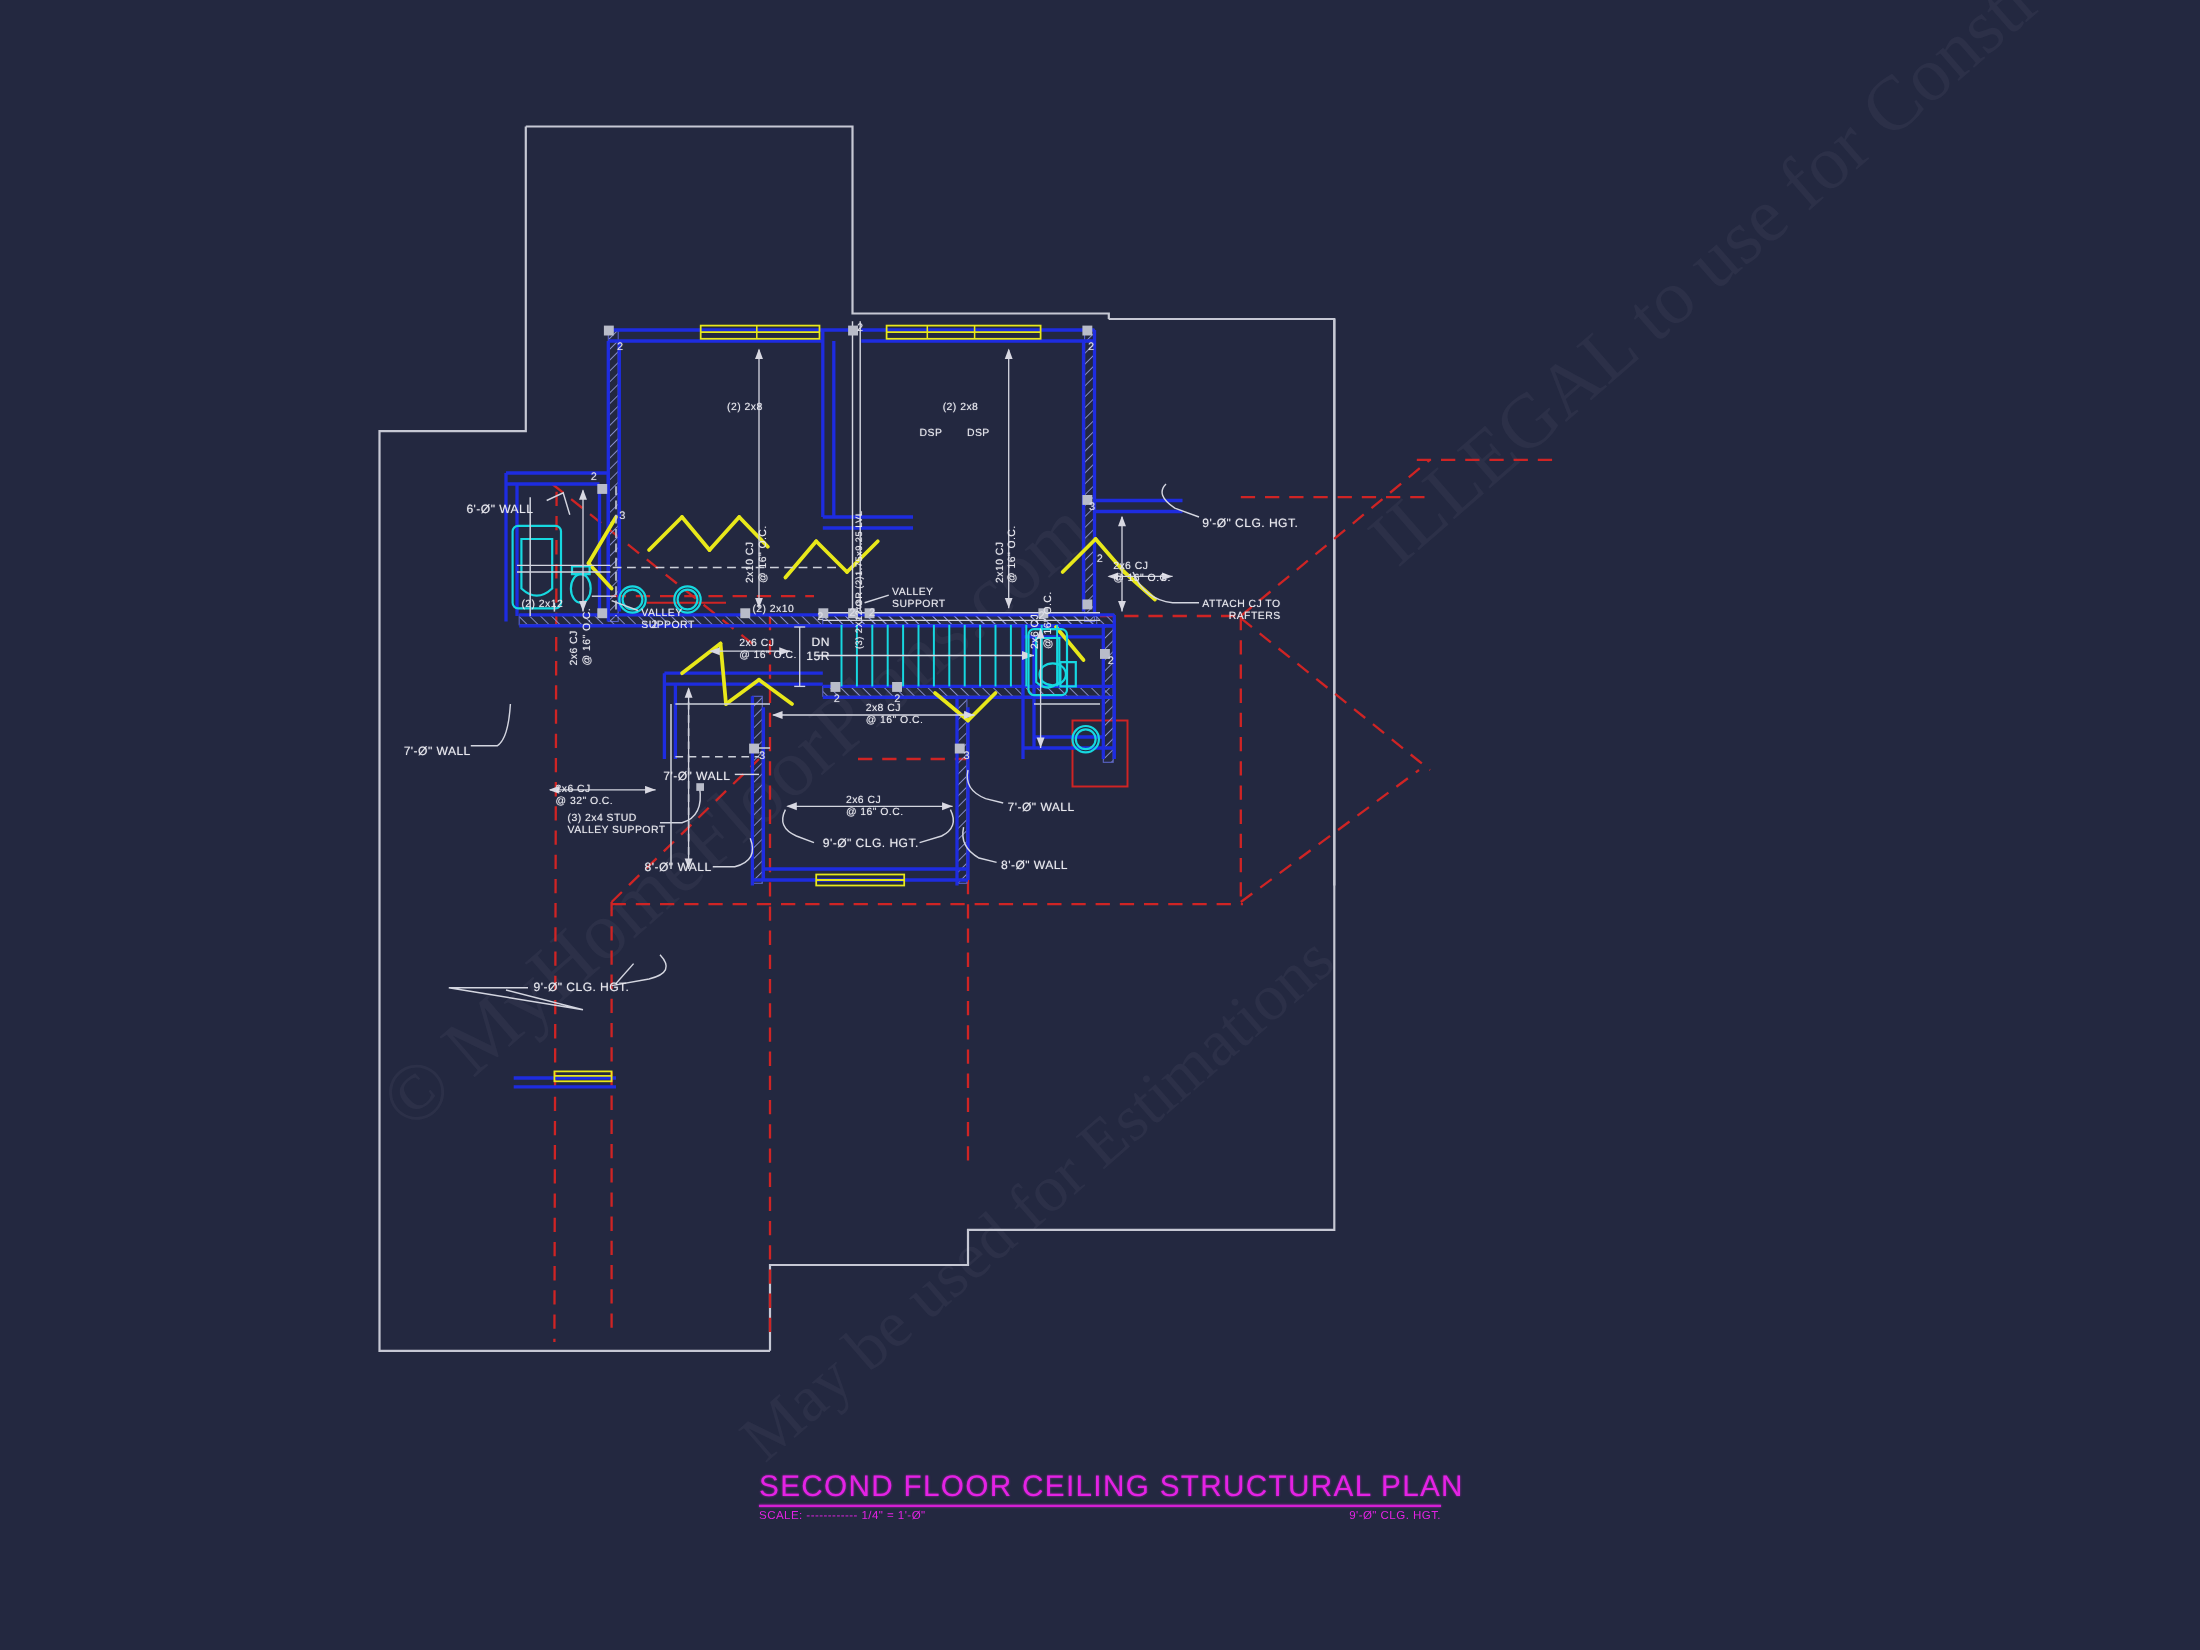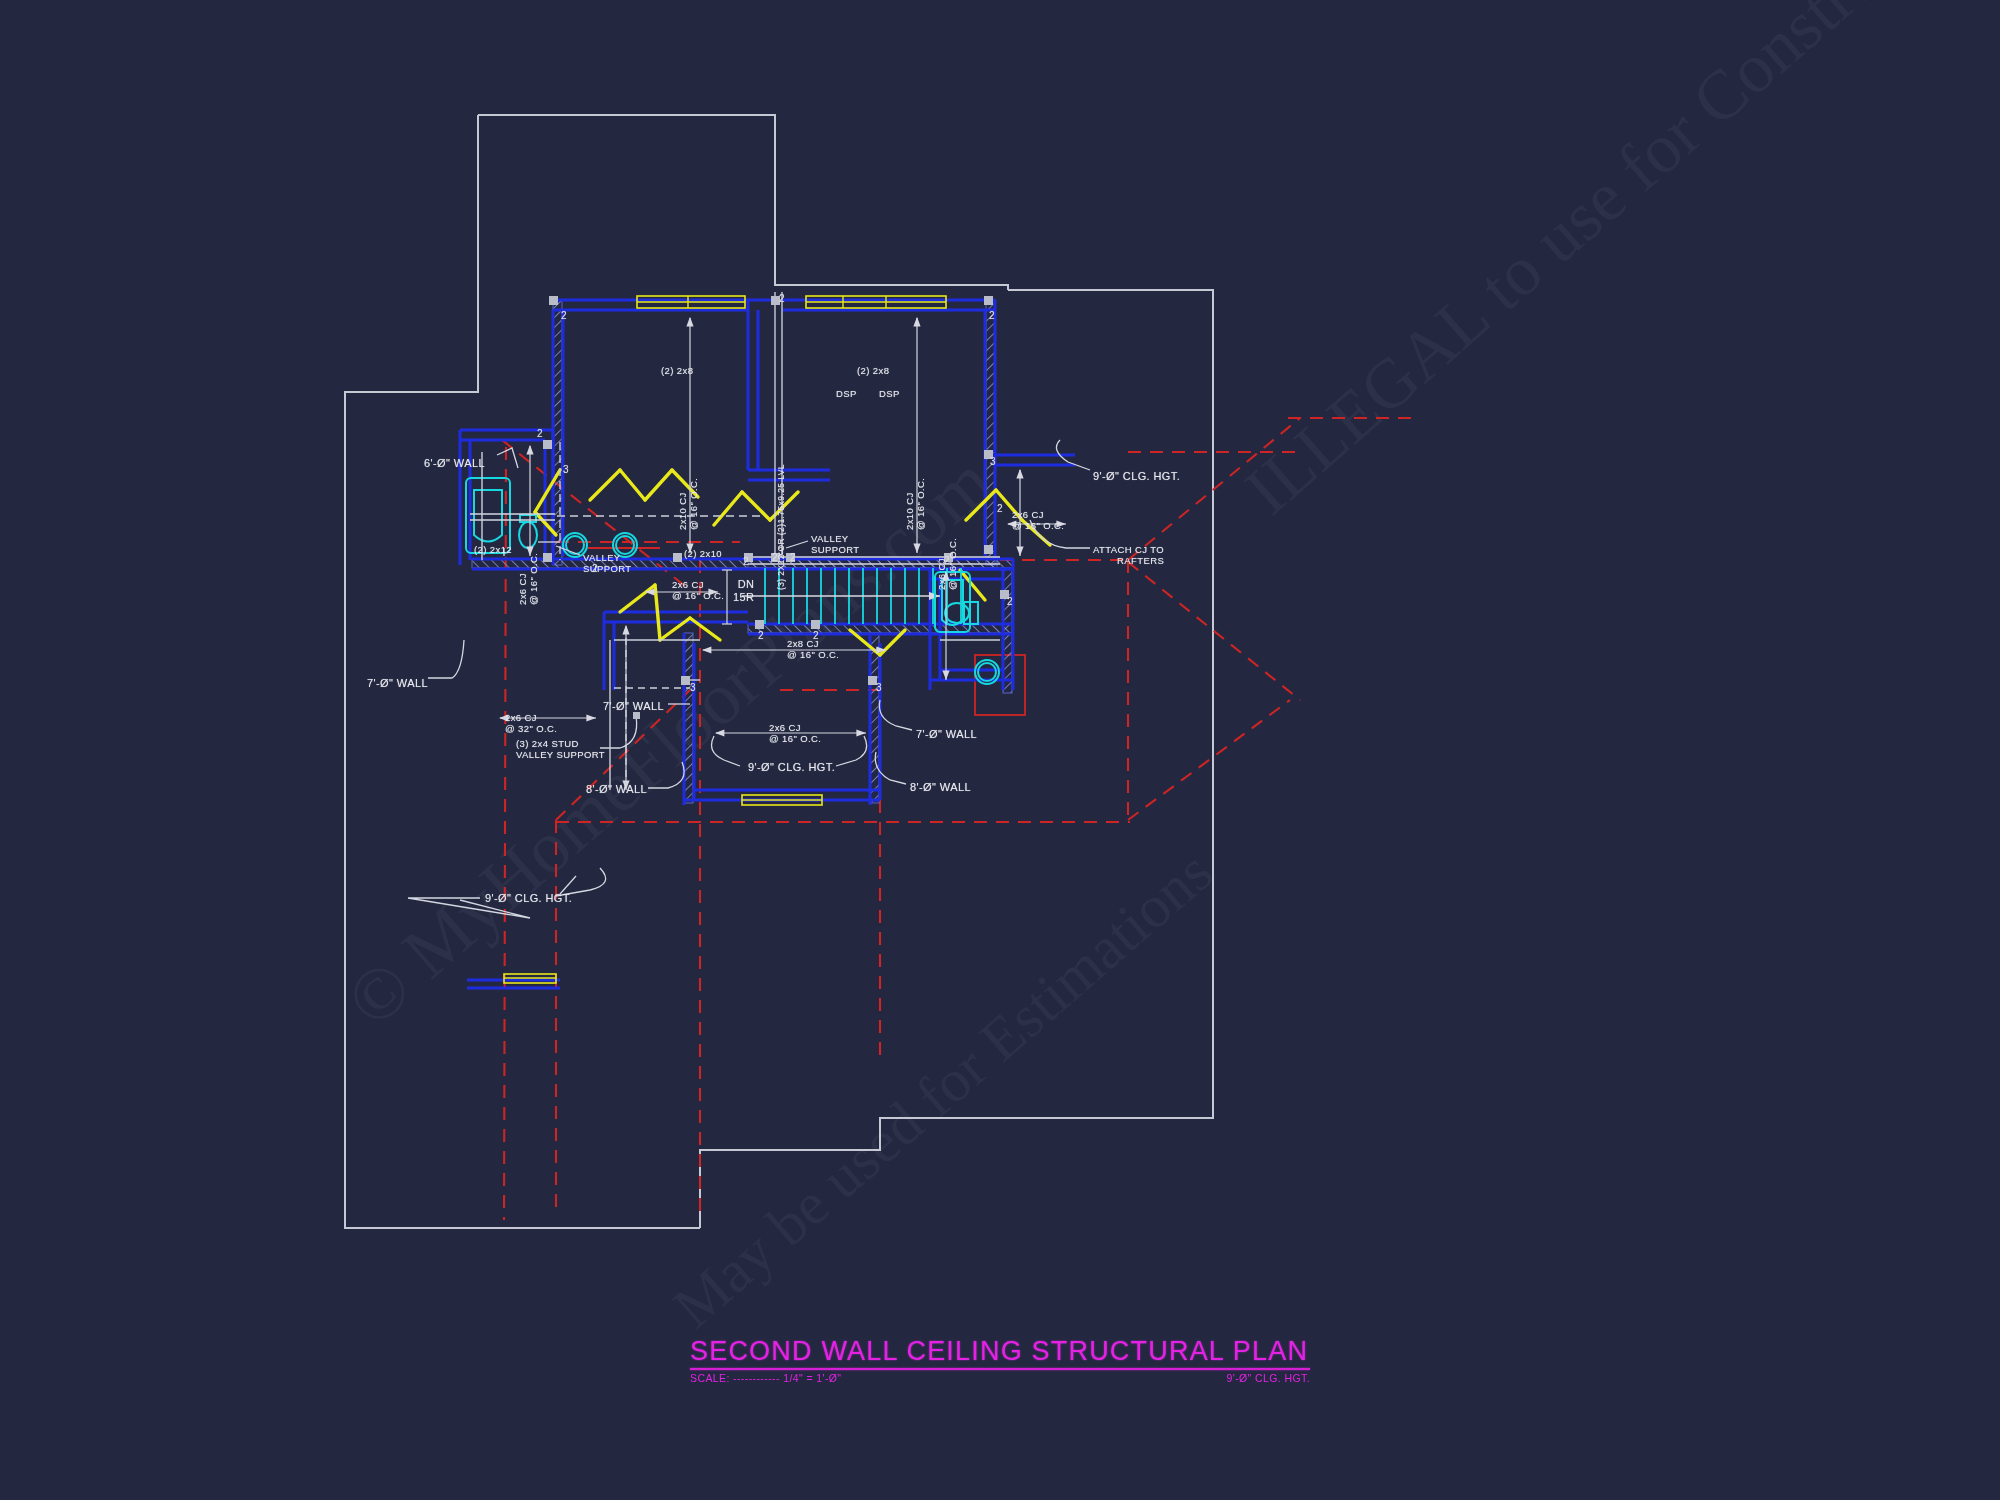--- a/index.html
+++ b/index.html
@@ -441,21 +441,21 @@
       <div class="lbl num" style="left: 778px; top: 546px;">3</div>
       <div class="lbl num" style="left: 944px; top: 555px;">2</div>
       <div class="lbl num" style="left: 758px; top: 630px;">2</div>
       <div class="lbl num" style="left: 813px; top: 630px;">2</div>
       <div class="lbl num" style="left: 1007px; top: 596px;">2</div>
       <div class="lbl num" style="left: 690px; top: 682px;">3</div>
       <div class="lbl num" style="left: 876px; top: 682px;">3</div>
     </div>
 
   <div class="titleblock">
-    <div class="title-main">SECOND WALL CEILING STRUCTURAL PLAN</div>
+    <div class="title-main">SECOND FLOOR CEILING STRUCTURAL PLAN</div>
     <div class="title-rule"></div>
     <div class="title-sub">
       <span>SCALE: ------------ 1/4" = 1'-Ø"</span>
       <span>9'-Ø" CLG. HGT.</span>
     </div>
   </div>
 
 </div>
 
 </body></html>

